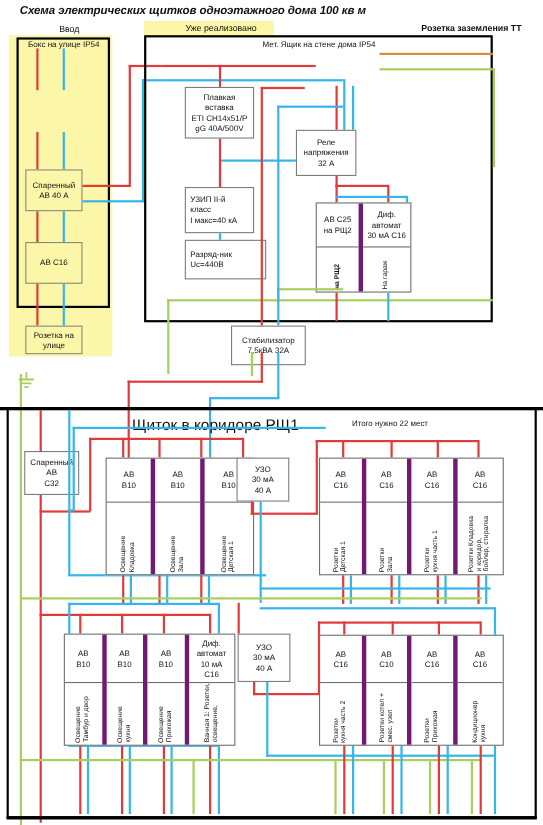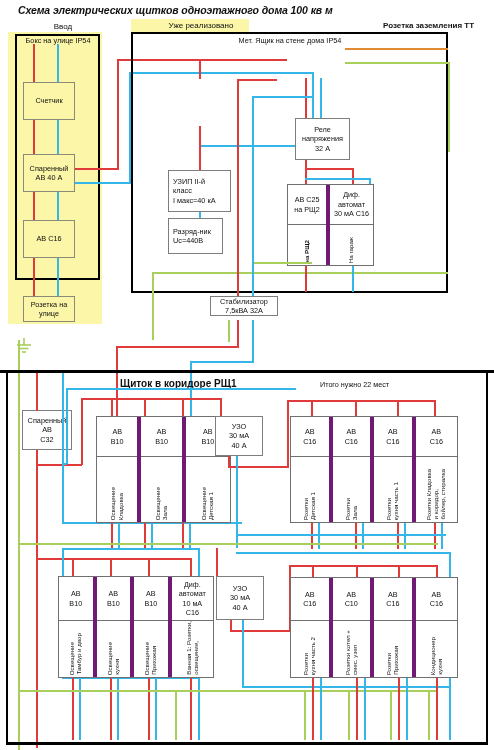--- a/index.html
+++ b/index.html
@@ -73,23 +73,20 @@
   <div class="w wv red" style="left:33px;top:44px;height:38px;"></div>
   <div class="w wv blue" style="left:57px;top:44px;height:38px;"></div>
   <div class="w wv red" style="left:33px;top:120px;height:34px;"></div>
   <div class="w wv blue" style="left:57px;top:120px;height:34px;"></div>
   <div class="w wv red" style="left:33px;top:192px;height:28px;"></div>
   <div class="w wv red" style="left:33px;top:258px;height:38px;"></div>
   <div class="w wv blue" style="left:57px;top:192px;height:76px;"></div>
   <div class="w wh blue" style="left:57px;top:266px;width:0px;"></div>
   <div class="w wv blue" style="left:57px;top:268px;height:28px;"></div>
 
-  <div class="abs box on-yellow" style="left:23px;top:82px;width:52px;height:38px;">
-    <span>Счетчик</span>
-  </div>
 
   <div class="abs box on-yellow" style="left:23px;top:154px;width:52px;height:38px;">
     <span>Спаренный</span>
     <span>АВ 40 А</span>
   </div>
 
   <div class="abs box on-yellow" style="left:23px;top:220px;width:52px;height:38px;">
     <span>АВ С16</span>
   </div>
 
@@ -117,45 +114,51 @@
   <div class="abs frame-black" style="left:131px;top:32px;width:317px;height:261px;"></div>
   <div class="abs cap" style="left:140px;top:36px;width:300px;font-size:7.3px;">Мет. Ящик на стене дома IP54</div>
 
   <div class="w wh red" style="left:147px;top:59px;width:140px;"></div>
   <div class="w wh blue" style="left:147px;top:72px;width:165px;"></div>
   <div class="w wv red" style="left:199px;top:59px;height:20px;"></div>
   <div class="w wv blue" style="left:312px;top:72px;height:74px;"></div>
   <div class="w wh blue" style="left:199px;top:145px;width:114px;"></div>
   <div class="w wv blue" style="left:199px;top:145px;height:67px;"></div>
 
+  <div class="abs box grey" style="left:168px;top:79px;width:63px;height:47px;">
+    <span>Плавкая</span>
+    <span>вставка</span>
+    <span>ETI CH14x51/P</span>
+    <span>gG 40A/500V</span>
+  </div>
   <div class="w wv red" style="left:199px;top:126px;height:44px;"></div>
 
   <div class="abs box grey" style="left:168px;top:170px;width:63px;height:42px;align-items:flex-start;padding-left:4px;">
     <span>УЗИП II-й</span>
     <span>класс</span>
     <span>I макс=40 кА</span>
   </div>
   <div class="w wv blue" style="left:199px;top:212px;height:35px;"></div>
 
-  <div class="abs box grey" style="left:168px;top:218px;width:55px;height:36px;align-items:flex-start;padding-left:4px;text-align:center;">
+  <div class="abs box grey" style="left:168px;top:218px;width:74px;height:36px;align-items:flex-start;padding-left:4px;text-align:center;">
     <span>Разряд-ник</span>
     <span>Uc=440В</span>
   </div>
   <div class="w wv green" style="left:152px;top:272px;height:68px;"></div>
   <div class="w wh green" style="left:152px;top:272px;width:296px;"></div>
 
   <div class="w wh red" style="left:287px;top:59px;width:0px;"></div>
   <div class="w wv red" style="left:305px;top:78px;height:40px;"></div>
   <div class="w wv blue" style="left:320px;top:78px;height:40px;"></div>
 
   <div class="w wh orange" style="left:345px;top:48px;width:103px;"></div>
   <div class="w wh green" style="left:345px;top:62px;width:103px;"></div>
   <div class="w wv green" style="left:448px;top:62px;height:90px;"></div>
 
-  <div class="abs box grey" style="left:295px;top:118px;width:55px;height:42px;">
+  <div class="abs box grey" style="left:269px;top:118px;width:55px;height:42px;">
     <span>Реле</span>
     <span>напряжения</span>
     <span>32 А</span>
   </div>
   <div class="w wv red" style="left:305px;top:160px;height:10px;"></div>
   <div class="w wh red" style="left:305px;top:168px;width:48px;"></div>
   <div class="w wv red" style="left:352px;top:168px;height:16px;"></div>
   <div class="w wv red" style="left:305px;top:168px;height:16px;"></div>
   <div class="w wh blue" style="left:305px;top:178px;width:65px;"></div>
   <div class="w wv blue" style="left:369px;top:178px;height:88px;"></div>
@@ -184,39 +187,39 @@
   <div class="w wv red" style="left:305px;top:266px;height:26px;"></div>
   <div class="w wv blue" style="left:352px;top:266px;height:26px;"></div>
   <div class="w wh green" style="left:252px;top:262px;width:60px;"></div>
   <div class="w wv green" style="left:252px;top:262px;height:12px;"></div>
 
   <div class="w wv red" style="left:237px;top:79px;height:220px;"></div>
   <div class="w wh red" style="left:237px;top:79px;width:40px;"></div>
   <div class="w wv blue" style="left:252px;top:96px;height:200px;"></div>
   <div class="w wh blue" style="left:252px;top:96px;width:60px;"></div>
 
-  <div class="abs box grey" style="left:210px;top:296px;width:68px;height:20px;">
+  <div class="abs box grey" style="left:210px;top:296px;width:68px;height:36px;">
     <span>Стабилизатор</span>
     <span>7,5кВА  32А</span>
   </div>
   <div class="w wv green" style="left:228px;top:320px;height:22px;"></div>
   <div class="w wv red" style="left:237px;top:320px;height:28px;"></div>
   <div class="w wv blue" style="left:252px;top:320px;height:42px;"></div>
 
   <div class="w wh red" style="left:116px;top:346px;width:123px;"></div>
   <div class="w wv red" style="left:116px;top:346px;height:110px;"></div>
   <div class="w wh blue" style="left:190px;top:361px;width:64px;"></div>
   <div class="w wv blue" style="left:190px;top:361px;height:103px;"></div>
   <div class="w wv green" style="left:18px;top:340px;height:410px;"></div>
   <div class="w wh green" style="left:18px;top:340px;width:0px;"></div>
 
   <div class="w wh blk" style="left:0px;top:370px;width:494px;height:2.5px;"></div>
 
   <div class="abs frame-black" style="left:6px;top:370px;width:482px;height:374px;"></div>
-  <div class="abs" style="left:120px;top:378px;width:160px;font-size:10px;font-weight:bold;">Щиток в коридоре  РЩ1</div>
+  <div class="abs" style="left:120px;top:378px;width:160px;font-size:14px;font-weight:normal;">Щиток в коридоре  РЩ1</div>
   <div class="abs" style="left:320px;top:380px;width:150px;font-size:7.2px;">Итого нужно 22 мест</div>
 
   <div class="abs box grey" style="left:22px;top:410px;width:50px;height:40px;">
     <span>Спаренный</span>
     <span>АВ</span>
     <span>С32</span>
   </div>
   <div class="w wv red" style="left:36px;top:373px;height:38px;"></div>
   <div class="w wv red" style="left:36px;top:450px;height:298px;"></div>
   <div class="w wv blue" style="left:62px;top:373px;height:90px;"></div>

